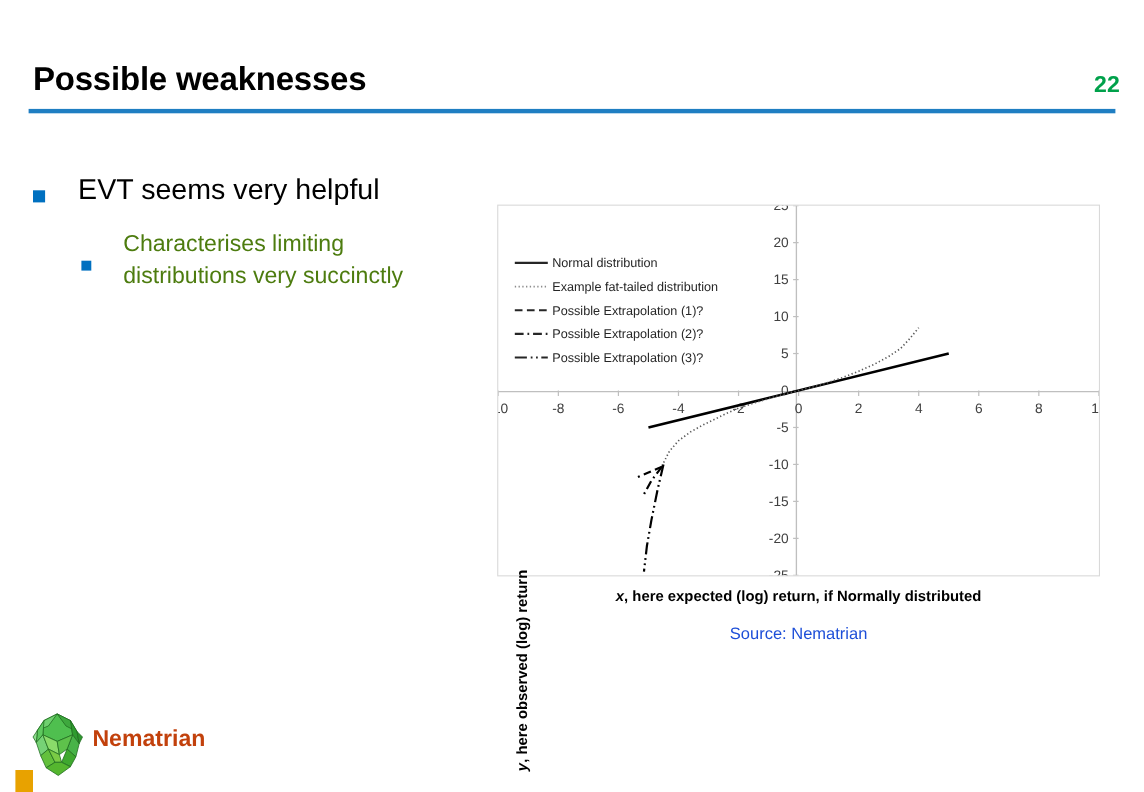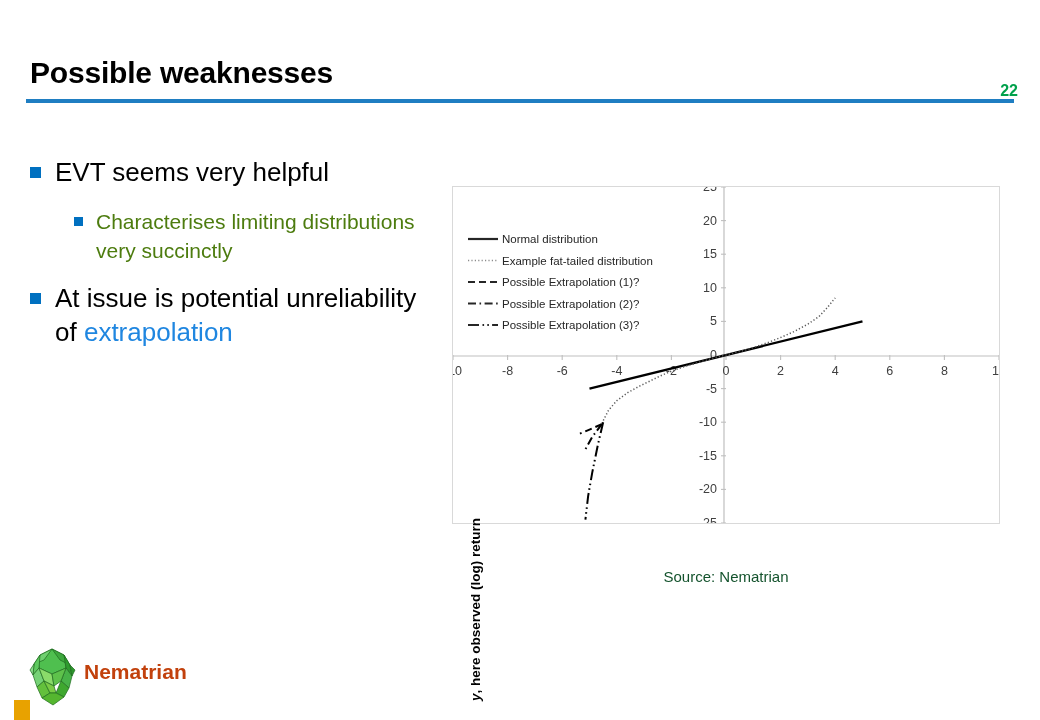--- a/index.html
+++ b/index.html
@@ -13,31 +13,31 @@
   }
   .slide{position:absolute;inset:0;}
 
   
   .title{
     position:absolute;left:30px;top:56px;
     font-size:30px;font-weight:bold;color:#000000;
     letter-spacing:-0.2px;
   }
   .page-num{
-    position:absolute;right:22px;top:82px;
-    font-size:16px;font-weight:bold;color:#00A14B;
+    position:absolute;right:22px;top:66px;
+    font-size:21px;font-weight:bold;color:#00A14B;
   }
   .title-rule{
     position:absolute;left:26px;top:99px;width:988px;height:4px;
     background:#1F7EC2;
   }
 
   
   .bullets{position:absolute;left:30px;top:155px;width:400px;}
-  .b-row{display:flex;align-items:flex-start;}
+  .b-row{display:flex;align-items:center;gap:16px;}
   .b1{margin-bottom:18px;}
   .b1 .sq{width:11px;height:11px;background:#0070C0;margin-top:12px;flex:0 0 auto;}
   .b1 .txt{font-size:26px;line-height:34px;color:#000;margin-left:14px;}
   .b2{margin-bottom:16px;margin-left:44px;}
   .b2 .sq{width:9px;height:9px;background:#0070C0;margin-top:10px;flex:0 0 auto;}
   .b2 .txt{font-size:21px;line-height:29px;color:#4d7c0f;margin-left:13px;}
   .sub-group{margin-bottom:8px;}
   .link{color:#1F86E0;}
 
   
@@ -54,21 +54,21 @@
   .axis-title-y{
     position:absolute;left:-70px;top:352px;width:240px;
     text-align:center;font-size:13.5px;font-weight:bold;color:#000;
     transform:rotate(-90deg);transform-origin:center center;
     white-space:nowrap;
   }
   .axis-title-y i{font-style:italic;}
   .y-title-wrap{position:absolute;left:425px;top:250px;width:20px;height:220px;}
   .source{
     position:absolute;left:452px;top:568px;width:548px;
-    text-align:center;font-size:15px;color:#14532d;
+    text-align:center;font-size:15px;color:#1d4ed8;
   }
 
   .tick{font-size:12.5px;fill:#404040;font-family:"Liberation Sans",sans-serif;}
   .legend-txt{font-size:11.5px;fill:#262626;font-family:"Liberation Sans",sans-serif;}
 
   
   .footer-logo{position:absolute;left:26px;top:646px;width:52px;height:62px;}
   .brand{
     position:absolute;left:84px;top:660px;
     font-size:21px;font-weight:bold;color:#c2410c;
@@ -97,24 +97,20 @@
       <div class="txt">EVT seems very helpful</div>
     </div>
 
     <div class="sub-group">
       <div class="b-row b2">
         <div class="sq"></div>
         <div class="txt">Characterises limiting distributions very succinctly</div>
       </div>
     </div>
 
-    <div class="b-row b1" style="margin-top:12px;">
-      <div class="sq"></div>
-      <div class="txt"><span>At issue is potential unreliability of </span><span class="link">extrapolation</span></div>
-    </div>
 
   </div>
 
   <div class="chart-box">
     <svg class="chart-svg" width="546" height="336" viewBox="0 0 546 336">
 
       <g>
         <line x1="0" y1="169" x2="546" y2="169" stroke="#BFBFBF" stroke-width="1.2"></line>
         <line x1="271" y1="0" x2="271" y2="336" stroke="#BFBFBF" stroke-width="1.2"></line>
       </g>
@@ -188,20 +184,21 @@
           <line x1="15" y1="138" x2="45" y2="138" stroke="#262626" stroke-width="1.9" stroke-dasharray="11,3.5,1.6,3.2,1.6,3.2"></line>
           <text x="49" y="142" class="legend-txt">Possible Extrapolation (3)?</text>
         </g>
     </svg>
   </div>
 
   <div class="y-title-wrap">
     <div class="axis-title-y"><i>y</i><span>, here observed (log) return</span></div>
   </div>
 
+  <div class="axis-title-x"><i>x</i><span>, here expected (log) return, if Normally distributed</span></div>
 
   <div class="source">Source: Nematrian</div>
 
   <svg class="footer-logo" viewBox="0 0 52 62">
     <g stroke="#1E6B1E" stroke-width="0.7">
       <polygon points="26,3 38,9 40,22 26,28 13,22 14,9" fill="#4FBF4F"></polygon>
       <polygon points="26,3 14,9 8,18 18,14" fill="#6FD06F"></polygon>
       <polygon points="26,3 38,9 44,19 34,14" fill="#3EA83E"></polygon>
       <polygon points="8,18 14,9 13,22 7,29" fill="#5FC95F"></polygon>
       <polygon points="44,19 38,9 40,22 46,30" fill="#2F9B2F"></polygon>

